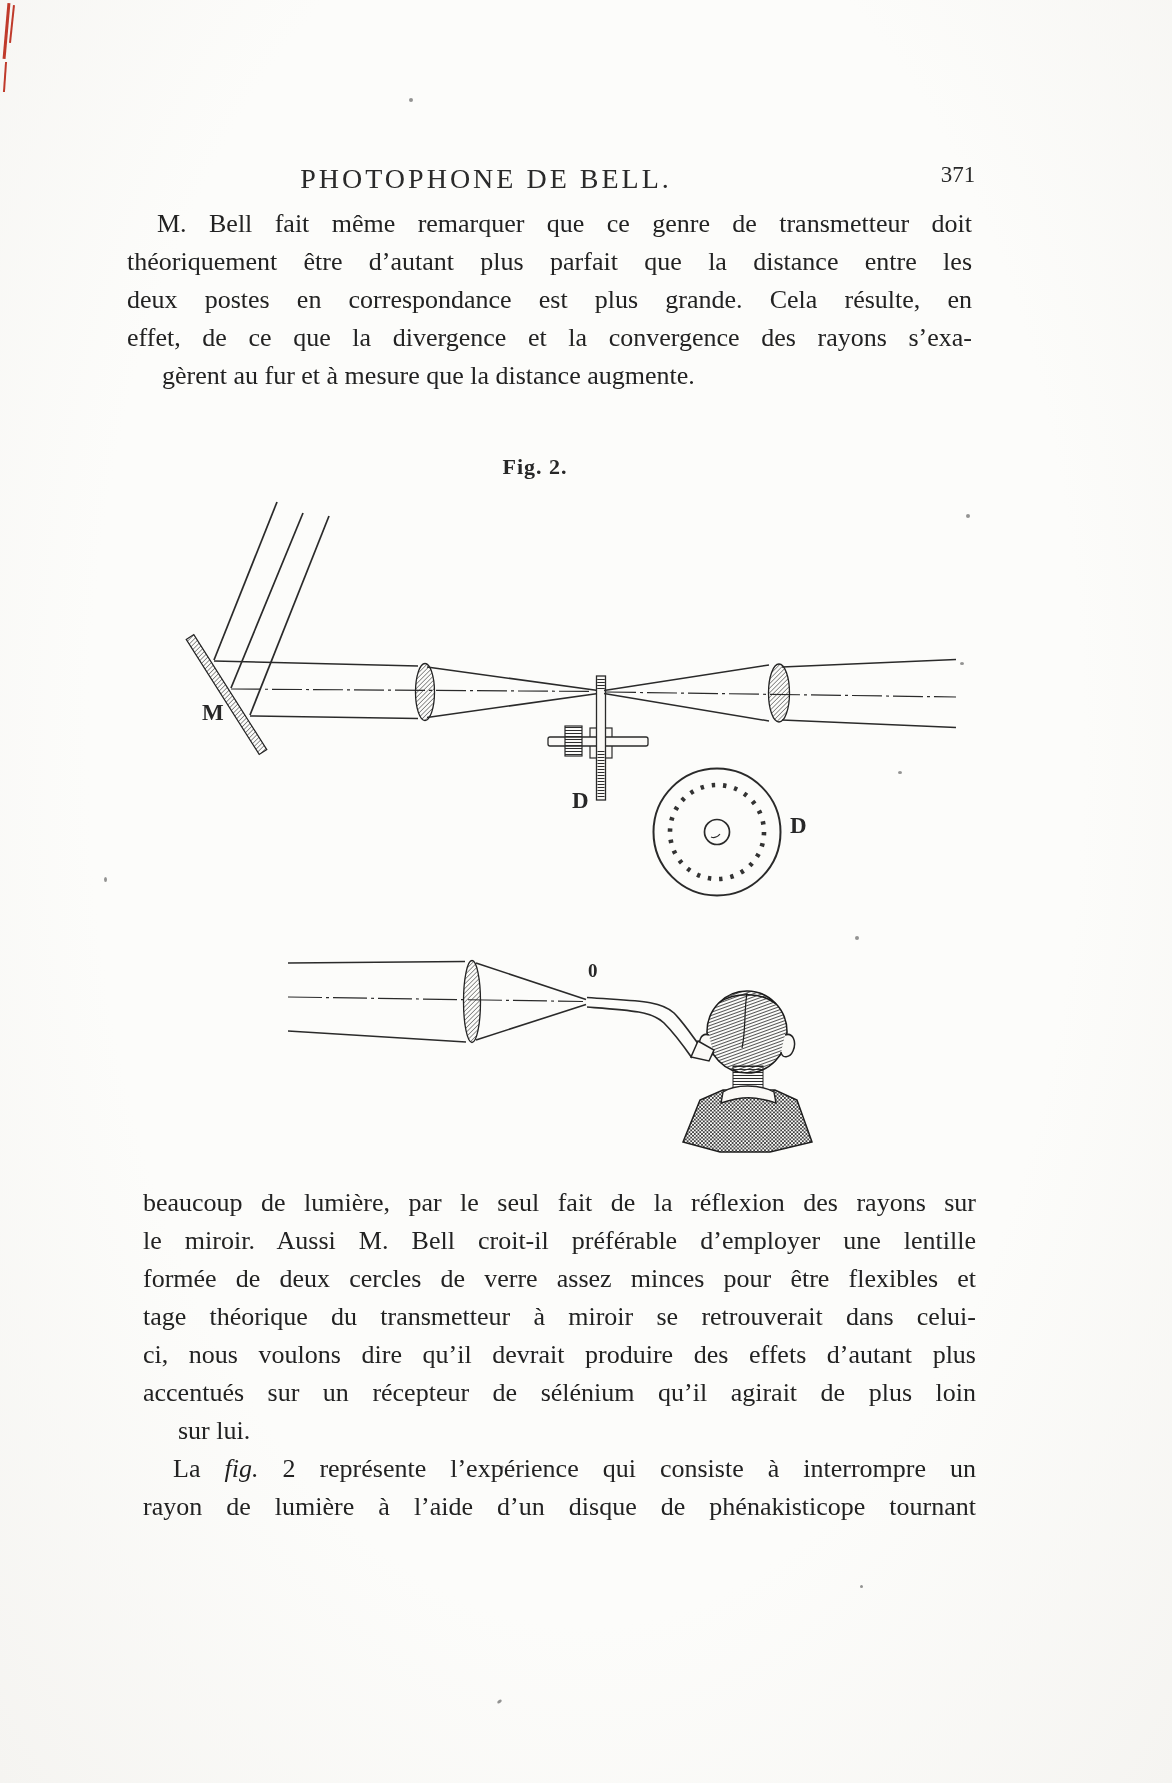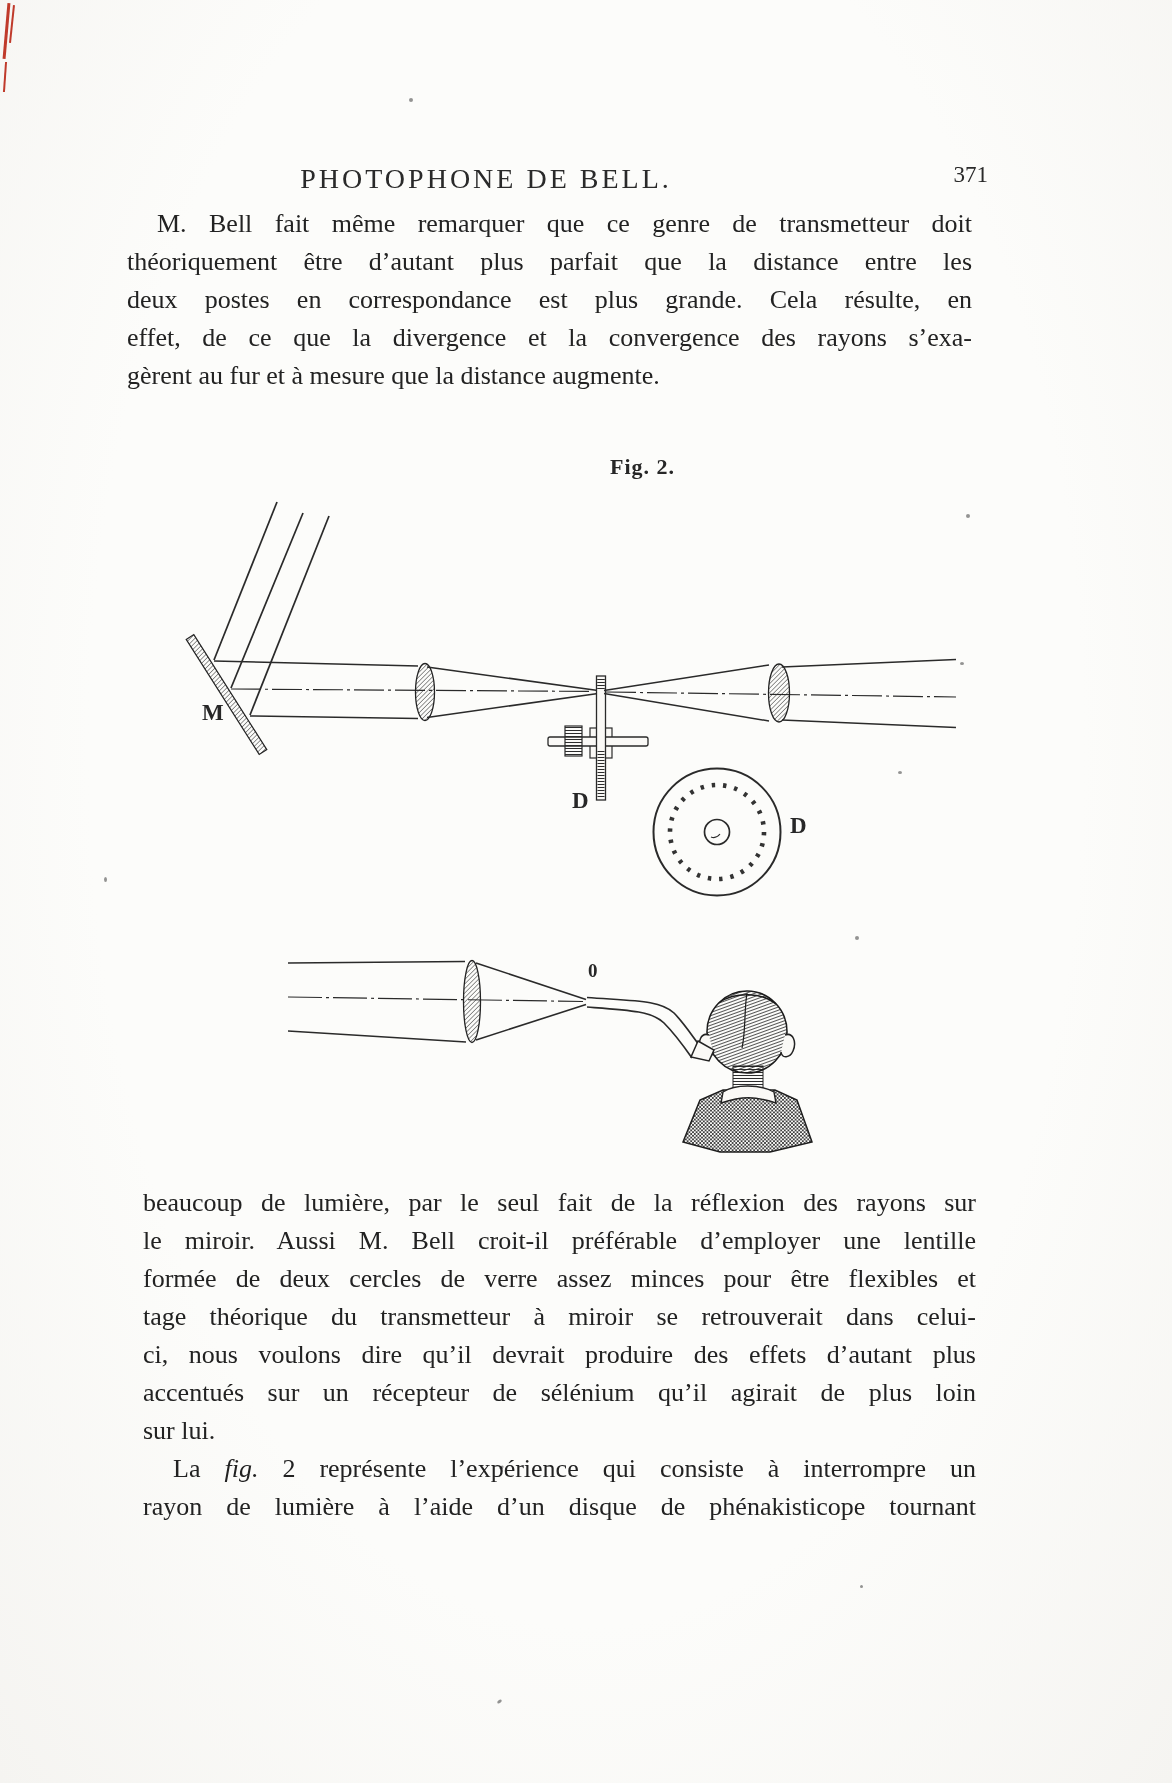--- a/index.html
+++ b/index.html
@@ -6,34 +6,34 @@
   .page{
     position:relative;width:1172px;height:1783px;margin:0 auto;
     background:radial-gradient(ellipse at 50% 42%, #fcfcfa 60%, #f5f4f1 100%);
     font-family:"Liberation Serif", serif;color:#242424;overflow:hidden;
   }
   .running-title{
     position:absolute;left:130px;top:163px;width:712px;text-align:center;
     font-size:28px;letter-spacing:3px;color:#2a2a2a;
   }
   .page-number{
-    position:absolute;left:928px;top:162px;width:60px;text-align:right;
+    position:absolute;left:928px;top:162px;width:60px;text-align:center;
     font-size:23px;color:#2a2a2a;
   }
   .tblock{position:absolute;font-size:26px;color:#222;}
   .tblock.top{left:127px;top:205px;width:845px;}
   .tblock.bottom{left:143px;top:1184px;width:833px;}
   .tline{
     height:38px;line-height:38px;text-align:justify;text-align-last:justify;
     overflow:visible;white-space:normal;
   }
-  .tline.lastline{text-align-last:left;}
+  .tline.lastline{text-align-last:left;margin-left:35px;}
   .tline.indent{text-indent:30px;}
   .fig-caption{
-    position:absolute;left:395px;top:454px;width:280px;text-align:right;
+    position:absolute;left:395px;top:454px;width:280px;text-align:center;
     font-size:22px;font-weight:600;letter-spacing:1px;color:#272727;
   }
   .fig-label{
     position:absolute;font-size:23px;font-weight:600;color:#272727;
   }
   .lbl-m{left:202px;top:700px;}
   .lbl-d1{left:572px;top:788px;}
   .lbl-d2{left:790px;top:813px;}
   .lbl-o{left:588px;top:960px;font-size:19px;font-weight:600;}
   .engraving{position:absolute;left:0;top:490px;}

